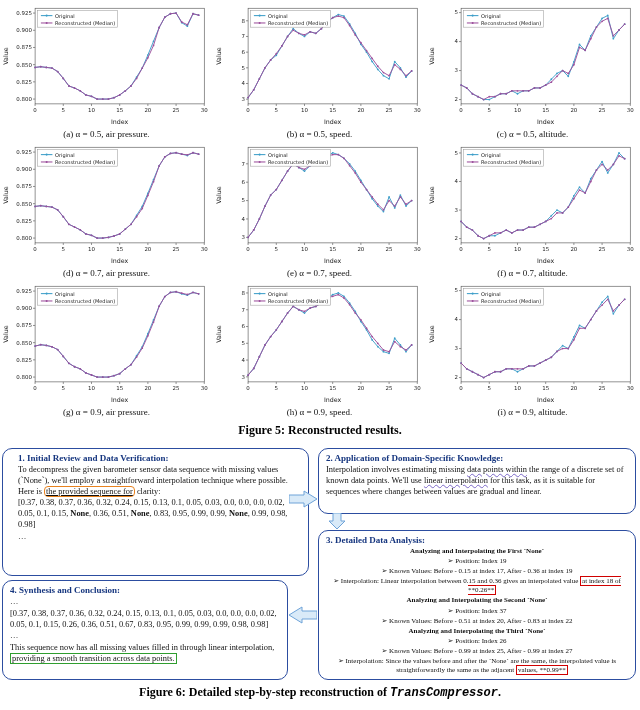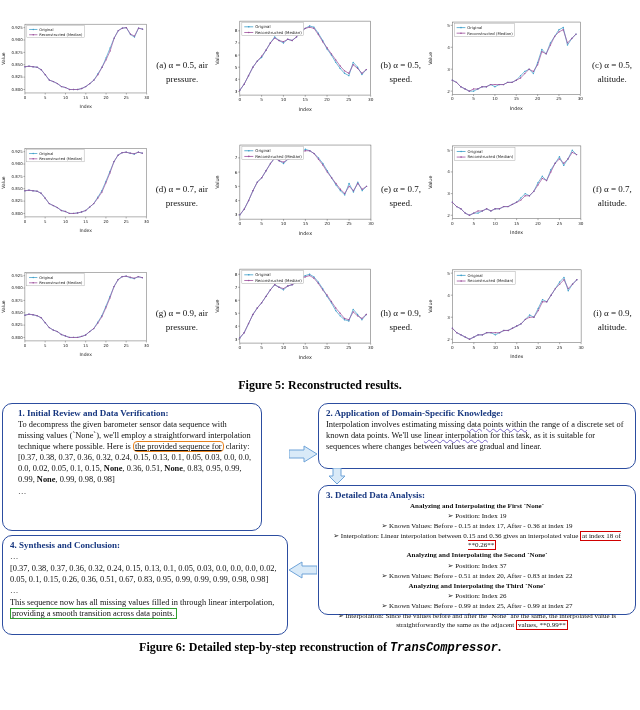--- a/index.html
+++ b/index.html
@@ -1,20 +1,20 @@
 <!DOCTYPE html>
 <html><head>
 <meta charset="utf-8">
 <style>
   html,body{margin:0;padding:0;background:#ffffff;}
   .page{width:640px;height:710px;background:#ffffff;overflow:hidden;position:relative;
         font-family:"Liberation Serif",serif;}
   
   .grid{display:grid;grid-template-columns:repeat(3,213px);padding-top:3px;}
-  .cell{display:flex;flex-direction:row;align-items:center;}
+  .cell{display:flex;flex-direction:column;}
   svg.chart{display:block;width:211px;height:124px;}
   svg text{font-family:"DejaVu Sans",sans-serif;}
   .chartcap{height:14px;line-height:14px;font-size:9px;color:#111;text-align:center;margin-bottom:1px;}
   .figcap{font-weight:700;font-size:12px;text-align:center;color:#000;margin-top:3px;}
   
   .flow{position:relative;height:238px;margin-top:6px;}
   .fbox{position:absolute;border:1.4px solid #2c4da0;border-radius:10px;background:#fff;
         padding:4px 7px;box-sizing:border-box;color:#111;}
   .fbox-title{font-weight:700;color:#16367f;font-size:9px;margin-bottom:2px;}
   .fbody{font-size:8.4px;line-height:1.28;}
@@ -967,37 +967,37 @@
           </g>
         </svg>
       <div class="chartcap">(i) α = 0.9, altitude.</div>
     </div>
   </div>
 
   <div class="figcap">Figure 5: Reconstructed results.</div>
 
   <div class="flow">
 
-    <div class="fbox" style="left:2px;top:4px;width:260px;height:128px;padding-left:15px;">
+    <div class="fbox" style="left:2px;top:4px;width:307px;height:128px;padding-left:15px;">
       <div class="fbox-title">1. Initial Review and Data Verification:</div>
       <div class="fbody">
           <div class="ln ln-p"><span>To decompress the given barometer sensor data sequence with missing values (`None`), we'll employ a straightforward interpolation technique where possible. Here is </span><span class="seg-orange">the provided sequence for</span><span> clarity:</span></div>
           <div class="ln ln-p"><span>[0.37, 0.38, 0.37, 0.36, 0.32, 0.24, 0.15, 0.13, 0.1, 0.05, 0.03, 0.0, 0.0, 0.0, 0.02, 0.05, 0.1, 0.15, </span><span class="seg-b">None</span><span>, 0.36, 0.51, </span><span class="seg-b">None</span><span>, 0.83, 0.95, 0.99, 0.99, </span><span class="seg-b">None</span><span>, 0.99, 0.98, 0.98]</span></div>
           <div class="ln ln-p"><span>…</span></div>
         </div>
     </div>
 
     <div class="fbox" style="left:318px;top:4px;width:318px;height:66px;">
       <div class="fbox-title">2. Application of Domain-Specific Knowledge:</div>
       <div class="fbody">
           <div class="ln ln-p"><span>Interpolation involves estimating missing </span><span class="seg-wavy">data points within</span><span> the range of a discrete set of known data points. We'll use </span><span class="seg-wavy">linear interpolation</span><span> for this task, as it is suitable for sequences where changes between values are gradual and linear.</span></div>
         </div>
     </div>
 
-    <div class="fbox" style="left:318px;top:86px;width:318px;height:130px;">
+    <div class="fbox" style="left:318px;top:86px;width:318px;height:150px;">
       <div class="fbox-title">3. Detailed Data Analysis:</div>
       <div class="fbody-sm">
           <div class="ln ln-h"><span>Analyzing and Interpolating the First `None`</span></div>
           <div class="ln ln-li"><span class="bullet">➢ </span><span>Position: Index 19</span></div>
           <div class="ln ln-li"><span class="bullet">➢ </span><span>Known Values: Before - 0.15 at index 17, After - 0.36 at index 19</span></div>
           <div class="ln ln-li"><span class="bullet">➢ </span><span>Interpolation: Linear interpolation between 0.15 and 0.36 gives an interpolated value </span><span class="seg-red">at index 18 of **0.26**</span></div>
           <div class="ln ln-h"><span>Analyzing and Interpolating the Second `None`</span></div>
           <div class="ln ln-li"><span class="bullet">➢ </span><span>Position: Index 37</span></div>
           <div class="ln ln-li"><span class="bullet">➢ </span><span>Known Values: Before - 0.51 at index 20, After - 0.83 at index 22</span></div>
           <div class="ln ln-h"><span>Analyzing and Interpolating the Third `None`</span></div>

